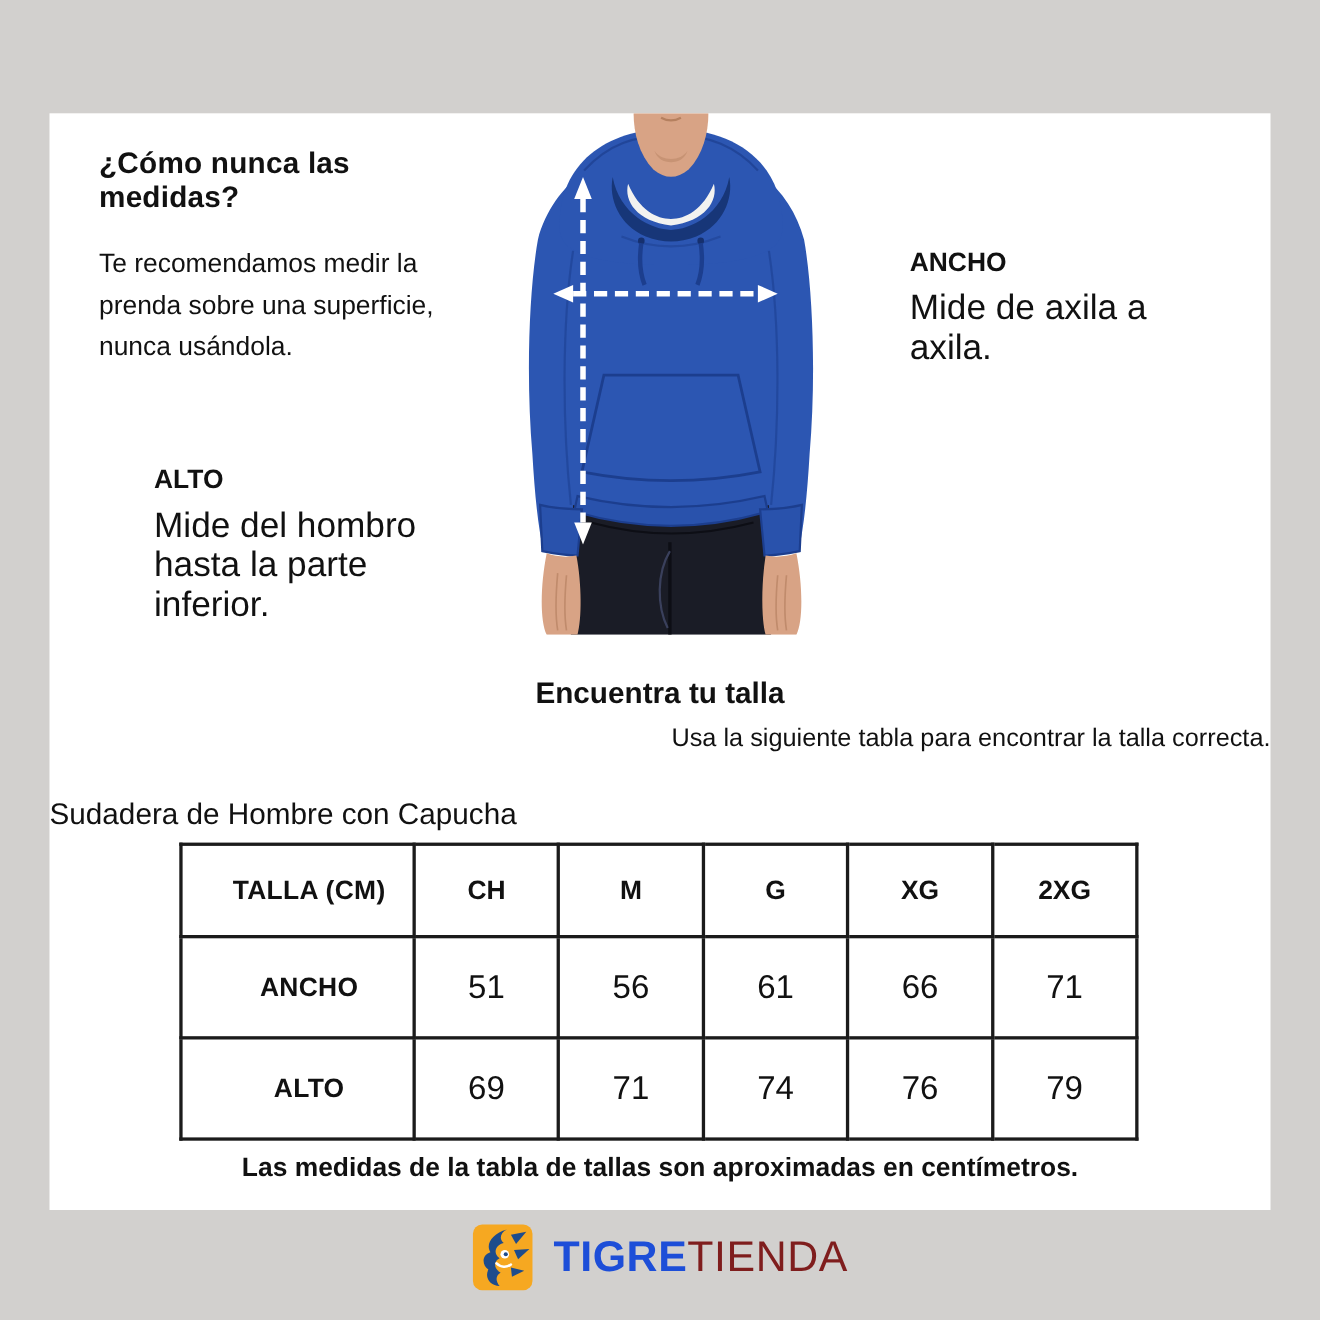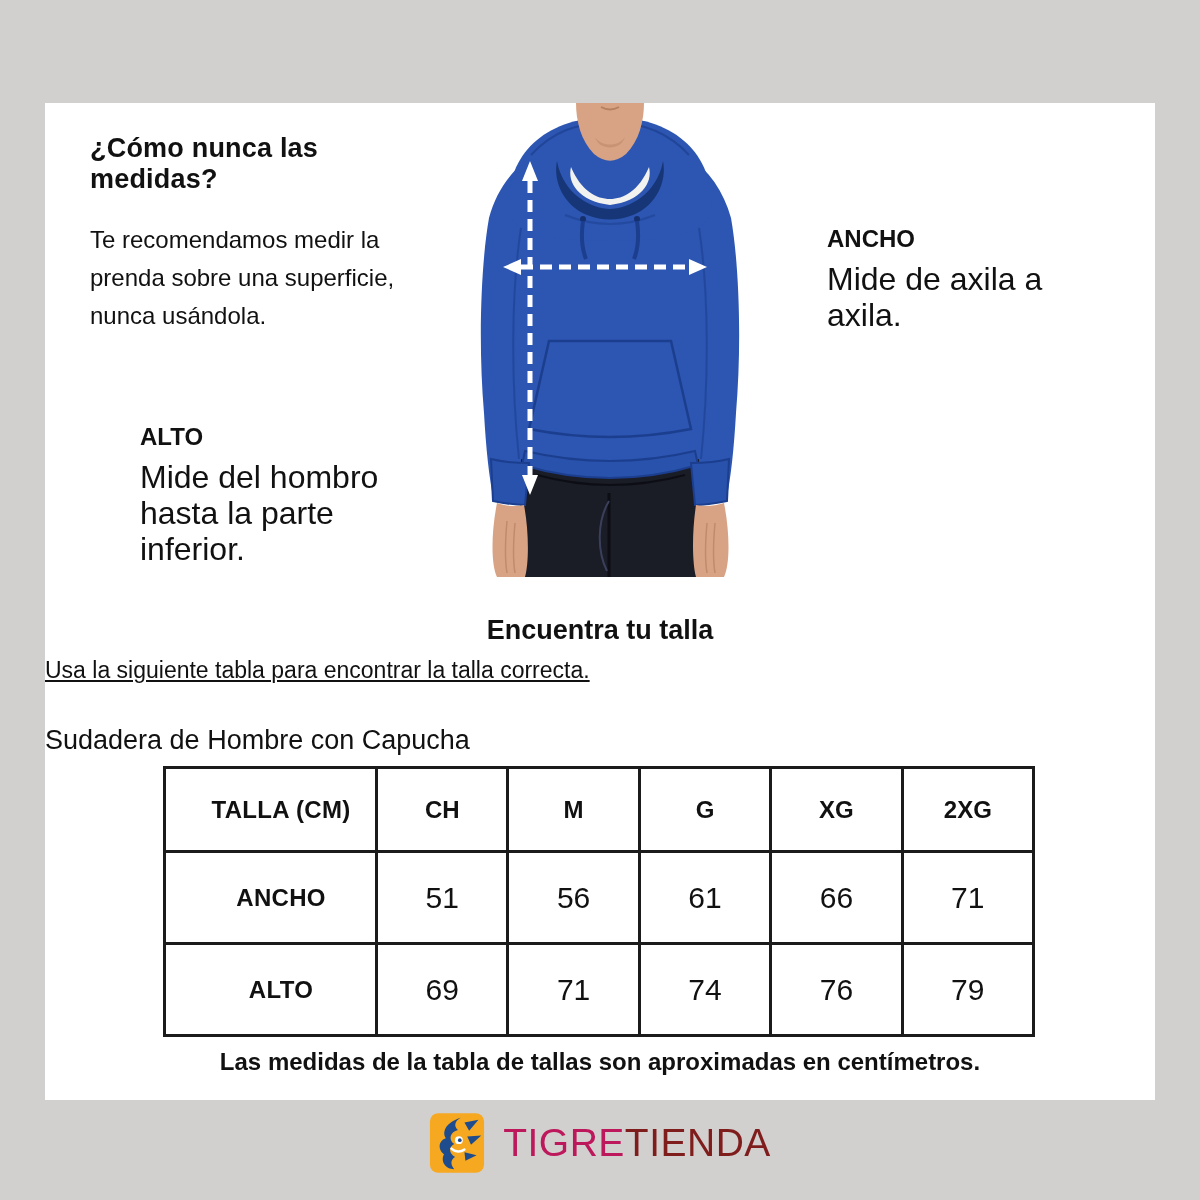--- a/index.html
+++ b/index.html
@@ -29,21 +29,21 @@
   .alto  { left: 95px;  top: 320px; width: 250px; }
   
   .photo { position: absolute; left: 400px; top: 0; width: 330px; height: 474px; }
   
   .find-head {
     position: absolute; left: 0; top: 512px; width: 100%;
     text-align: center; font-size: 27px; font-weight: 700;
   }
   .find-sub {
     position: absolute; left: 0; top: 554px; width: 100%;
-    text-align: left; font-size: 23px; text-decoration: underline;
+    text-align: right; font-size: 23px;
   }
   .table-title {
     position: absolute; left: 0; top: 622px; width: 100%;
     font-size: 27px; font-weight: 400;
   }
   
   table.sizes {
     position: absolute; left: 118px; top: 663px;
     width: 872px; border-collapse: collapse;
     background: #fff; table-layout: fixed;
@@ -61,21 +61,21 @@
   .note {
     position: absolute; left: 0; top: 945px; width: 100%;
     text-align: center; font-size: 24px; font-weight: 700;
   }
   
   .footer {
     position: absolute; left: 0; top: 1112px; width: 100%;
     display: flex; justify-content: center; align-items: center; gap: 18px;
   }
   .brand-text { font-size: 39px; letter-spacing: 0.5px; white-space: nowrap; }
-  .brand-text .b { font-weight: 400; color: #be185d; }
+  .brand-text .b { font-weight: 700; color: #1d4ed8; }
   .brand-text .l { font-weight: 400; color: #7f1d1d; }
 </style>
 </head>
 <body>
 
 <div class="stage">
 
   <div class="card">
 
     <div class="howto">

